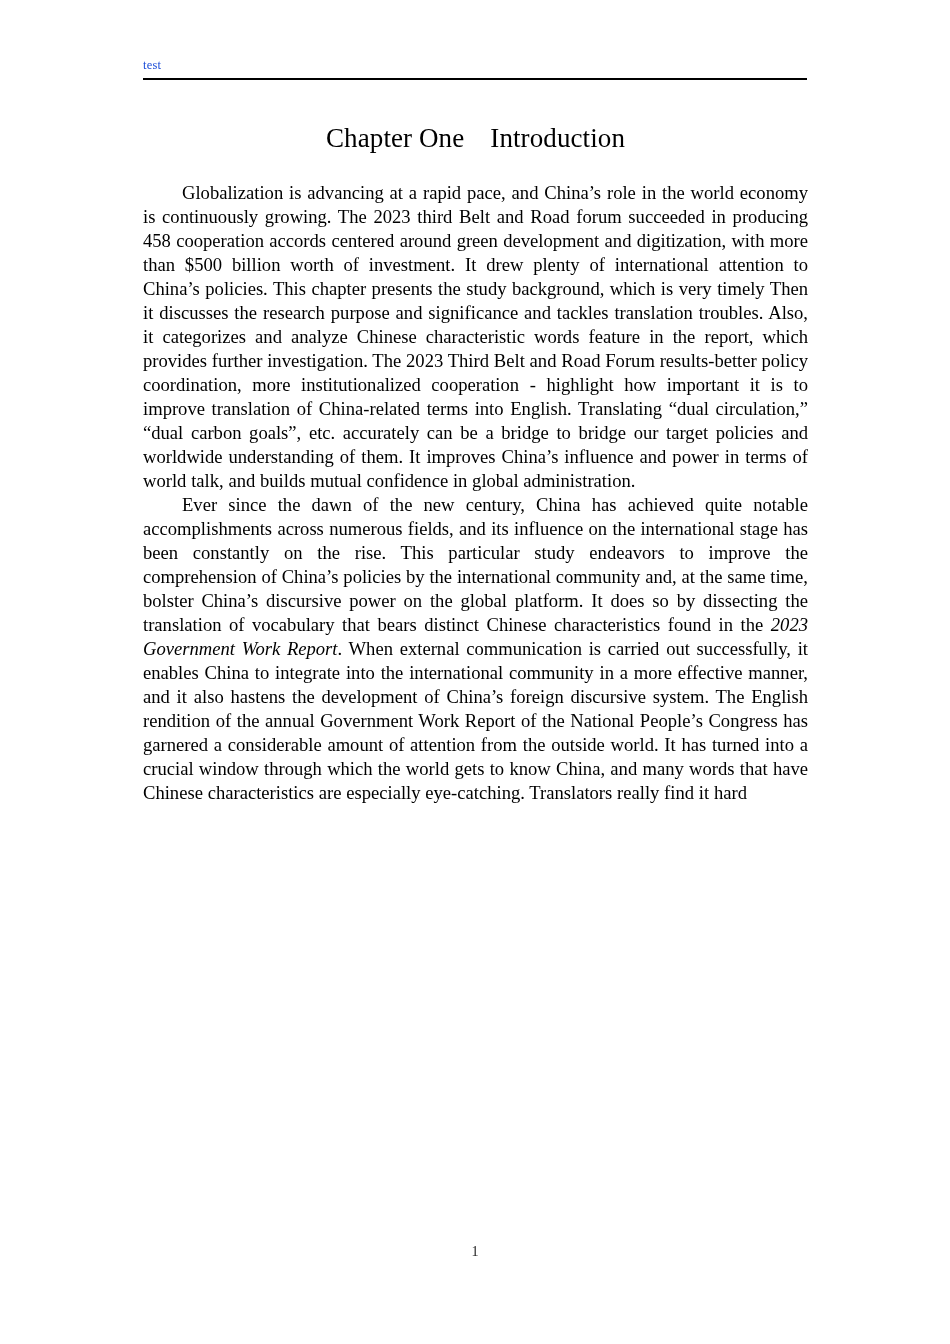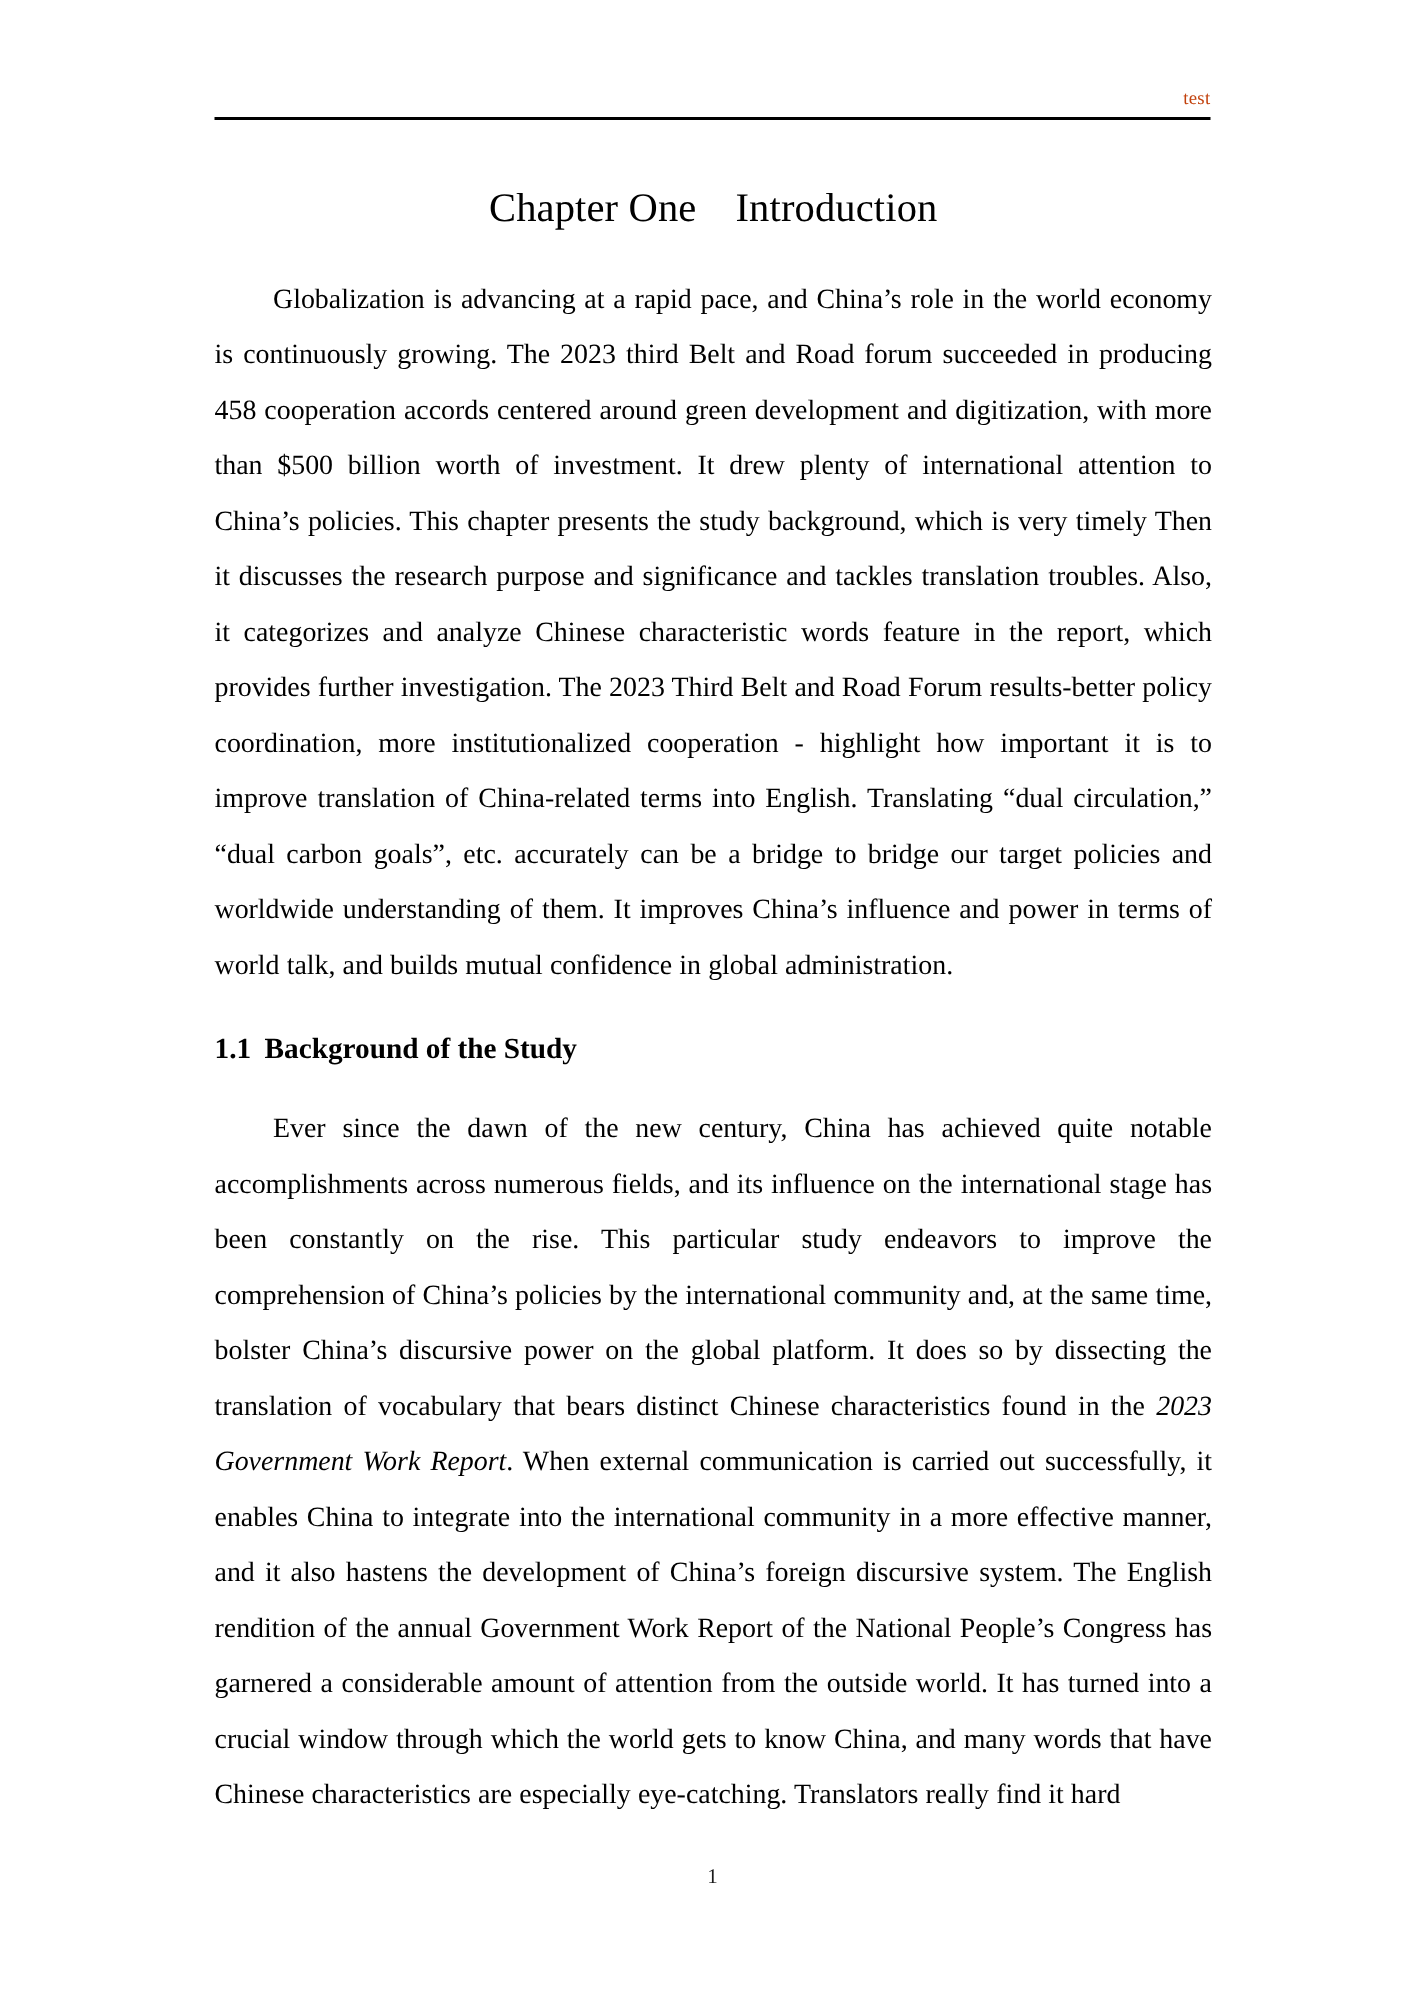--- a/index.html
+++ b/index.html
@@ -26,25 +26,25 @@
   }
 
   
   .header-zone {
     position: absolute;
     left: 143px;
     top: 58px;
     width: 664px;
   }
   .header-text {
-    text-align: right;
+    text-align: left;
     font-size: 12.5px;
     line-height: 15px;
     letter-spacing: 0.2px;
-    color: #c2410c;
+    color: #1d4ed8;
   }
   .header-rule {
     margin-top: 5px;
     border: 0;
     border-top: 2.4px solid #000000;
     width: 100%;
     height: 0;
   }
 
   
@@ -64,21 +64,21 @@
     letter-spacing: 0.1px;
   }
   .chapter-title .title-gap {
     display: inline-block;
     width: 26px;
   }
 
   p.body-par {
     margin: 0;
     font-size: 18.6px;
-    line-height: 37px;
+    line-height: 24px;
     text-align: justify;
     text-justify: inter-word;
     text-indent: 39px;
     -webkit-hyphens: none;
     hyphens: none;
     word-spacing: 0.1px;
   }
 
   h2.section-heading {
     margin: 24px 0 20px 0;
@@ -117,21 +117,20 @@
     <div class="header-text">test</div>
     <hr class="header-rule">
   </div>
 
   <div class="content">
 
     <h1 class="chapter-title"><span>Chapter One</span><span class="title-gap"></span><span>Introduction</span></h1>
 
     <p class="body-par"><span>Globalization is advancing at a rapid pace, and China’s role in the world economy is continuously growing. The 2023 third Belt and Road forum succeeded in producing 458 cooperation accords centered around green development and digitization, with more than $500 billion worth of investment. It drew plenty of international attention to China’s policies. This chapter presents the study background, which is very timely Then it discusses the research purpose and significance and tackles translation troubles. Also, it categorizes and analyze Chinese characteristic words feature in the report, which provides further investigation. The 2023 Third Belt and Road Forum results-better policy coordination, more institutionalized cooperation - highlight how important it is to improve translation of China-related terms into English. Translating “dual circulation,” “dual carbon goals”,  etc. accurately can be a bridge to bridge our target policies and worldwide understanding of them. It improves China’s influence and power in terms of world talk, and builds mutual confidence in global administration.</span></p>
 
-    <h2 class="section-heading"><span>1.1</span><span class="num-gap"></span><span>Background of the Study</span></h2>
 
     <p class="body-par"><span>Ever since the dawn of the new century, China has achieved quite notable accomplishments across numerous fields, and its influence on the international stage has been constantly on the rise. This particular study endeavors to improve the comprehension of China’s policies by the international community and, at the same time, bolster China’s discursive power on the global platform. It does so by dissecting the translation of vocabulary that bears distinct Chinese characteristics found in the </span><i class="ital">2023 Government Work Report</i><span>. When external communication is carried out successfully, it enables China to integrate into the international community in a more effective manner, and it also hastens the development of China’s foreign discursive system. The English rendition of the annual Government Work Report of the National People’s Congress has garnered a considerable amount of attention from the outside world. It has turned into a crucial window through which the world gets to know China, and many words that have Chinese characteristics are especially eye-catching. Translators really find it hard</span></p>
 
   </div>
 
   <div class="footer-zone">
     <div class="page-number">1</div>
   </div>
 
 </div>

